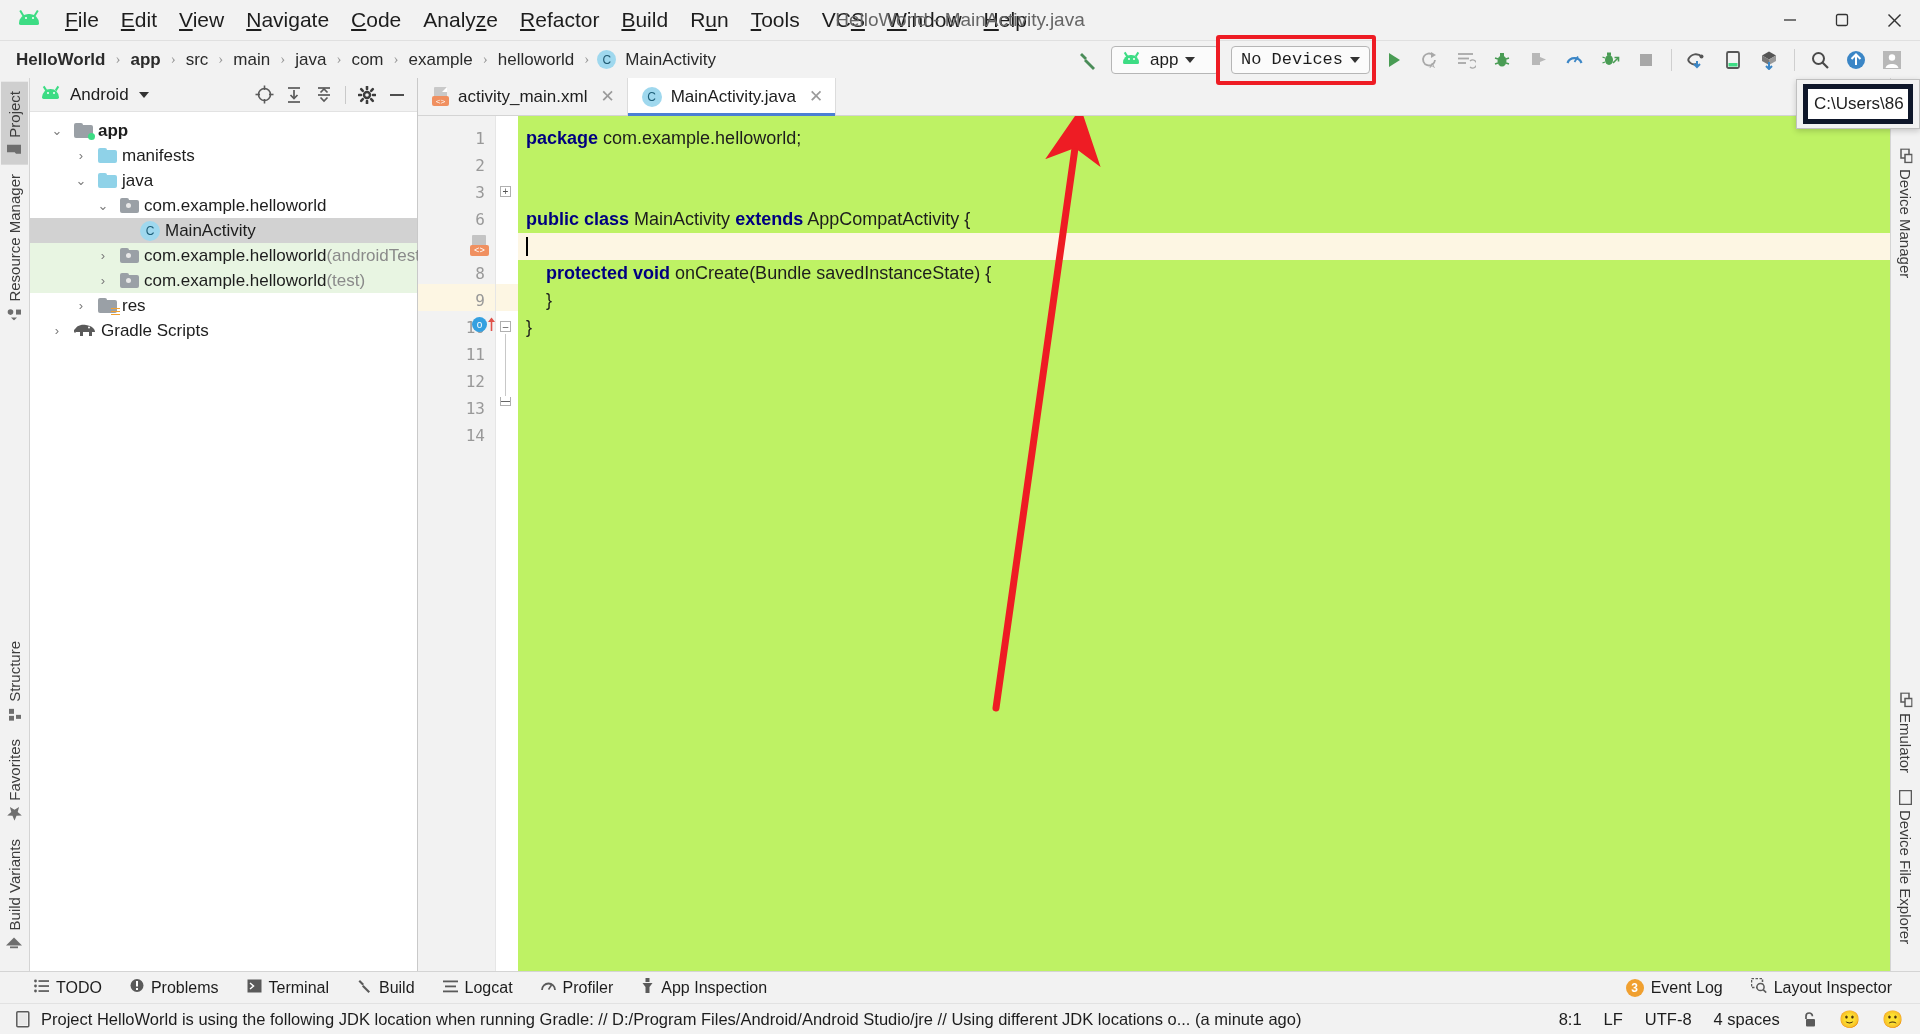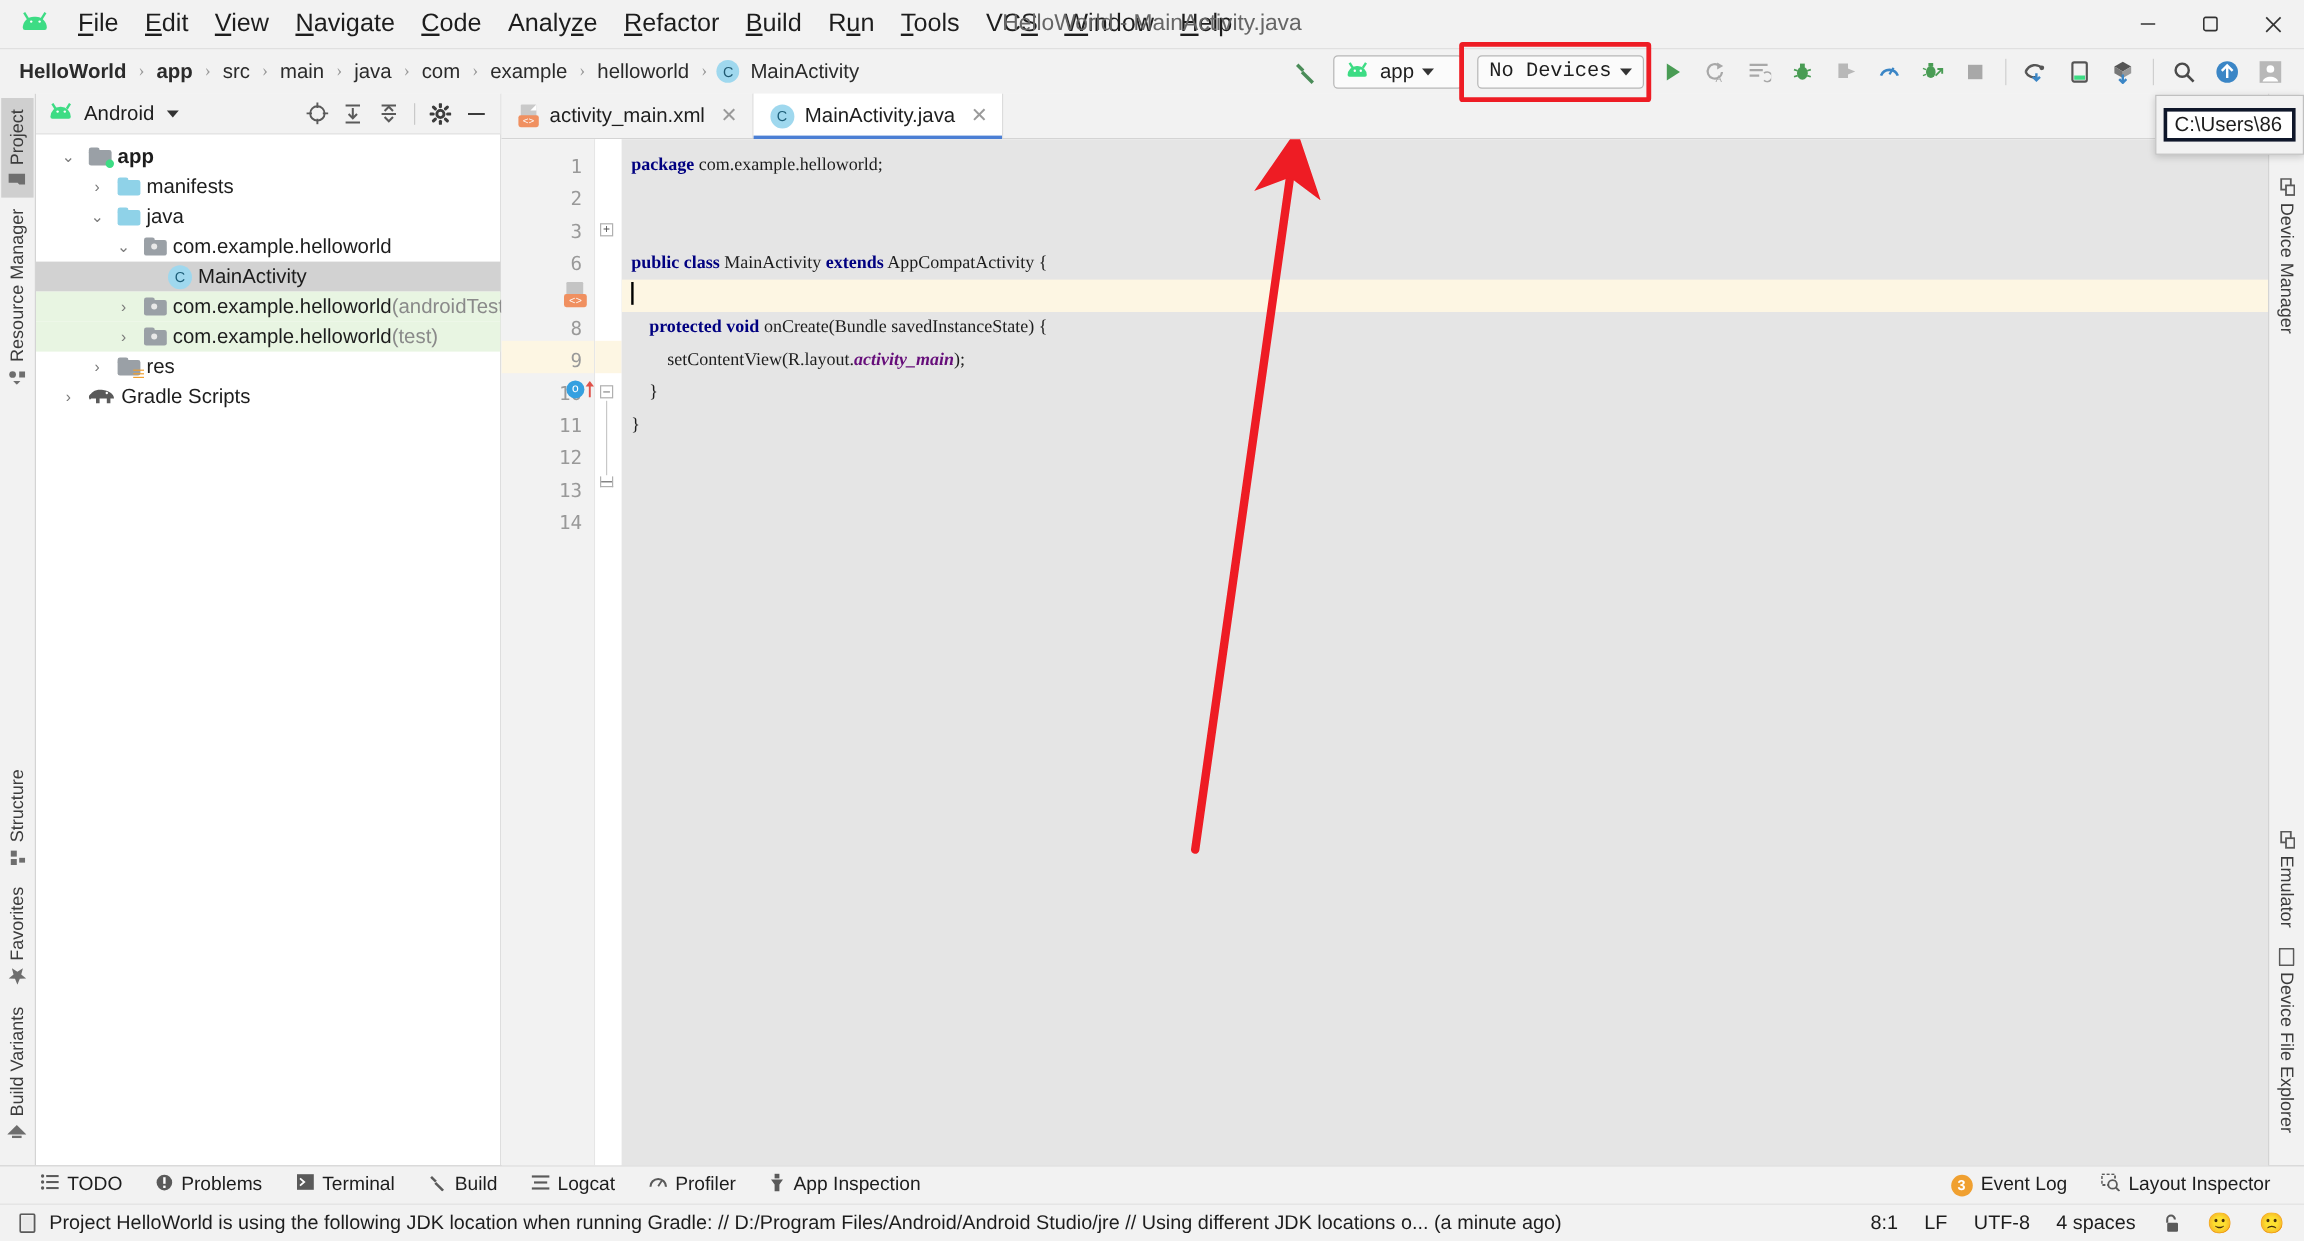--- a/index.html
+++ b/index.html
@@ -219,25 +219,25 @@
     width: 78px; flex: 0 0 78px;
     background: #f2f2f2;
     border-right: 1px solid #e6e6e6;
     position: relative;
   }
   .foldcol {
     width: 22px; flex: 0 0 22px; background:#fff; position:relative;
   }
   .code {
     flex: 1 1 auto; position: relative; overflow: hidden;
-    font-family: Liberation Serif, serif;
-    font-size: 15px;
+    font-family: Liberation Sans, sans-serif;
+    font-size: 18px;
     line-height: 27px;
     padding-top: 9px;
-    background: #e5e5e5;
+    background: #bef264;
   }
   .ln {
     position: absolute; right: 10px;
     font-family: "DejaVu Sans Mono","Liberation Mono", monospace;
     font-size: 16px; color: #999; line-height: 27px;
   }
   .cline { height: 27px; white-space: pre; padding-left: 8px; }
   .cline.hl { background: #fdf6e3; }
   .hl-gutter { position:absolute; left:0; right:0; height:27px; background:#fdf6e3; }
   .kw { color: #000080; font-weight: bold; }
@@ -272,21 +272,21 @@
     right: 0px; top: 79px;
     width: 124px; height: 50px;
     background: #f2f2f2;
     border: 1px solid #c0c0c0;
     box-shadow: 0 2px 6px rgba(0,0,0,.18);
     display: flex; align-items: center;
     padding: 0 6px;
     z-index: 30;
   }
   .tooltip-path .fieldbox {
-    flex:1 1 auto; height:28px; background:#fff; border:3px solid #0f172a;
+    flex:1 1 auto; height:40px; background:#fff; border:5px solid #0f172a;
     display:flex;align-items:center;padding:0 6px;font-size:17px;color:#1d1d1d;
     overflow:hidden; white-space:nowrap;
   }
 
   
   .bottombar {
     height: 32px; flex: 0 0 32px;
     background: #f2f2f2;
     border-top: 1px solid #d4d4d4;
     display: flex; align-items: center;
@@ -799,21 +799,20 @@
           <div class="fold-end" style="top:281px;left:4px;height:9px;border-top:none"></div>
         </div>
 
         <div class="code">
           <div class="cline"><span class="kw">package</span> <span class="txt">com.example.helloworld;</span></div>
           <div class="cline"> </div>
           <div class="cline"> </div>
           <div class="cline"><span class="kw">public</span> <span class="kw">class</span> <span class="txt">MainActivity</span> <span class="kw">extends</span> <span class="txt">AppCompatActivity {</span></div>
           <div class="cline hl"><span class="caret-bar"></span></div>
           <div class="cline">    <span class="kw">protected</span> <span class="kw">void</span> <span class="txt">onCreate(Bundle savedInstanceState) {</span></div>
-          <div class="cline">        <span class="txt">setContentView(R.layout.</span><span class="fld">activity_main</span><span class="txt">);</span></div>
           <div class="cline">    <span class="txt">}</span></div>
           <div class="cline"><span class="txt">}</span></div>
 
           <svg class="annot-arrow" width="620" height="640" viewBox="0 0 620 640" style="left:390px;top:-30px">
             <defs>
               <marker id="ah" markerWidth="8" markerHeight="8" refX="3.2" refY="4" orient="auto">
                 <path d="M0,0 L8,4 L0,8 L2.2,4 Z" fill="#ee1c24"></path>
               </marker>
             </defs>
             <line x1="88" y1="622" x2="168" y2="55" stroke="#ee1c24" stroke-width="7" marker-end="url(#ah)" stroke-linecap="round"></line>

